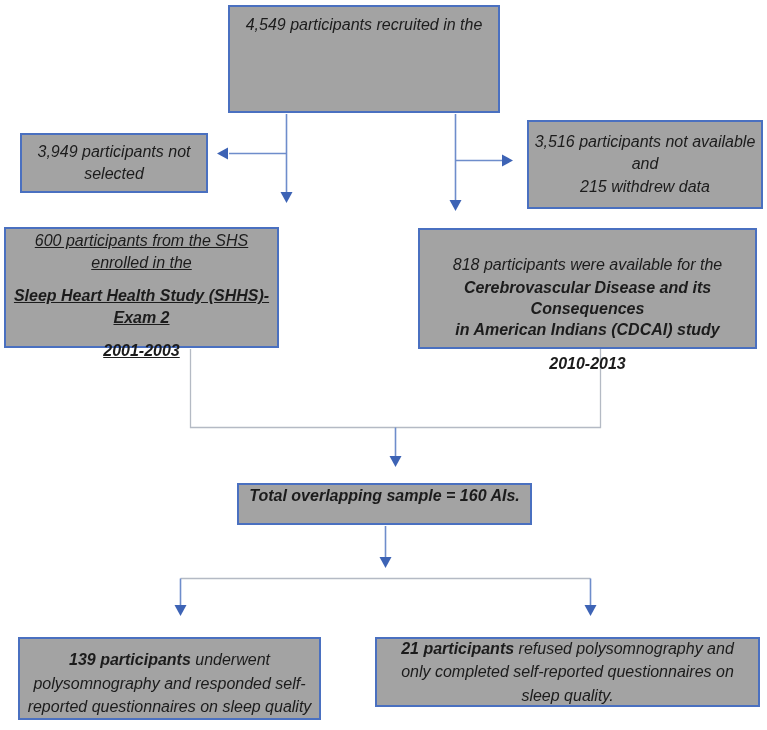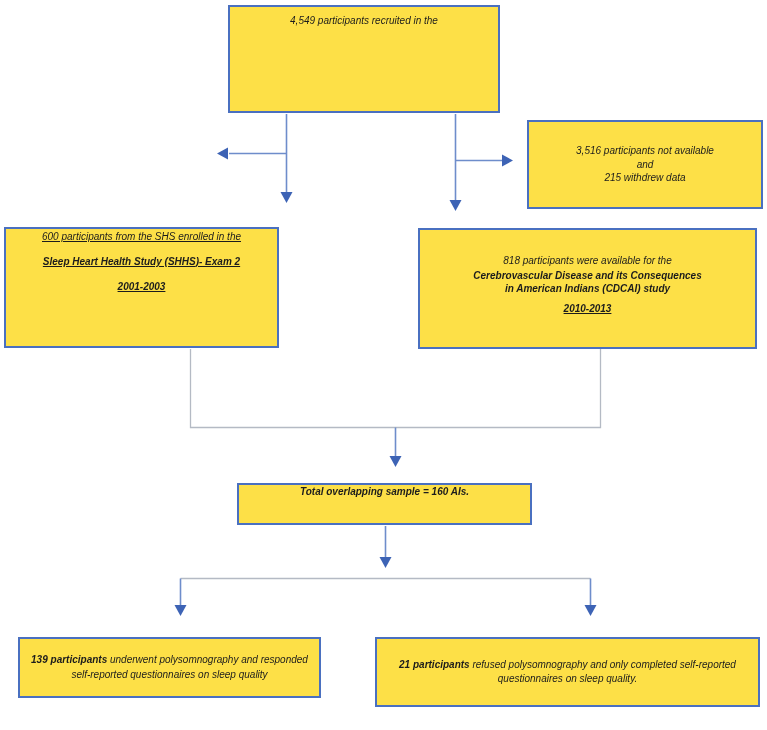--- a/index.html
+++ b/index.html
@@ -17,25 +17,25 @@
     position: absolute;
     left: 0; top: 0;
     z-index: 1;
   }
   .connectors .stem { stroke: #6e8dcb; stroke-width: 1.6; fill: none; }
   .connectors .head { fill: #3d63b5; stroke: none; }
   .connectors .bracket { stroke: #b4bac4; stroke-width: 1.3; fill: none; }
 
   .box {
     position: absolute;
-    background: #fde047;
+    background: #a3a3a3;
     border: 2px solid #4a70c0;
     box-sizing: border-box;
     text-align: center;
-    font-size: 10px;
+    font-size: 16px;
     line-height: 1.38;
     z-index: 2;
   }
   .b { font-weight: bold; }
   .ln { margin: 0; }
 
   .box-shs { left: 228px; top: 5px; width: 272px; height: 108px; padding-top: 7px; }
   .box-shs .ln { margin-bottom: 11px; }
 
   .box-not-selected {
@@ -46,31 +46,31 @@
   .box-not-available {
     left: 527px; top: 120px; width: 236px; height: 89px;
     display: flex; flex-direction: column; justify-content: center;
   }
 
   .box-shhs { left: 4px; top: 227px; width: 275px; height: 121px; padding-top: 1px; text-decoration: underline; }
   .box-shhs .ln { margin-bottom: 11px; }
 
   .box-cdcai { left: 418px; top: 228px; width: 339px; height: 121px; padding-top: 24px; line-height: 1.32; }
   .box-cdcai .ln-first { margin-bottom: 2px; }
-  .box-cdcai .ln-year { margin-top: 6px; text-decoration: underline; }
+  .box-cdcai .ln-year { margin-top: 13px; }
 
   .box-total {
     left: 237px; top: 483px; width: 295px; height: 42px;
     border-width: 2.5px;
     display: flex; align-items: flex-start; justify-content: center;
   }
 
   .box-psg {
-    left: 18px; top: 637px; width: 303px; height: 61px;
-    display: flex; align-items: center; justify-content: center;
+    left: 18px; top: 637px; width: 303px; height: 83px;
+    display: flex; align-items: flex-end; justify-content: center;
     line-height: 1.45;
   }
   .box-psg .wrap { width: 287px; margin: 0; }
 
   .box-refused {
     left: 375px; top: 637px; width: 385px; height: 70px;
     display: flex; align-items: center; justify-content: center;
     line-height: 1.45;
   }
   .box-refused .wrap { width: 372px; margin: 9px; }
@@ -118,20 +118,24 @@
     <g>
       <line class="stem" x1="590.5" y1="578.5" x2="590.5" y2="605"></line>
       <polygon class="head" points="584.5,605 596.5,605 590.5,616"></polygon>
     </g>
   </svg>
 
   <div class="box box-shs">
     <div class="ln">4,549 participants recruited in the</div>
   </div>
 
+  <div class="box box-not-selected">
+    <div class="ln">3,949 participants not</div>
+    <div class="ln">selected</div>
+  </div>
 
   <div class="box box-not-available">
     <div class="ln">3,516 participants not available</div>
     <div class="ln">and</div>
     <div class="ln">215 withdrew data</div>
   </div>
 
   <div class="box box-shhs">
     <div class="ln">600 participants from the SHS enrolled in the</div>
     <div class="ln b">Sleep Heart Health Study (SHHS)- Exam 2</div>

